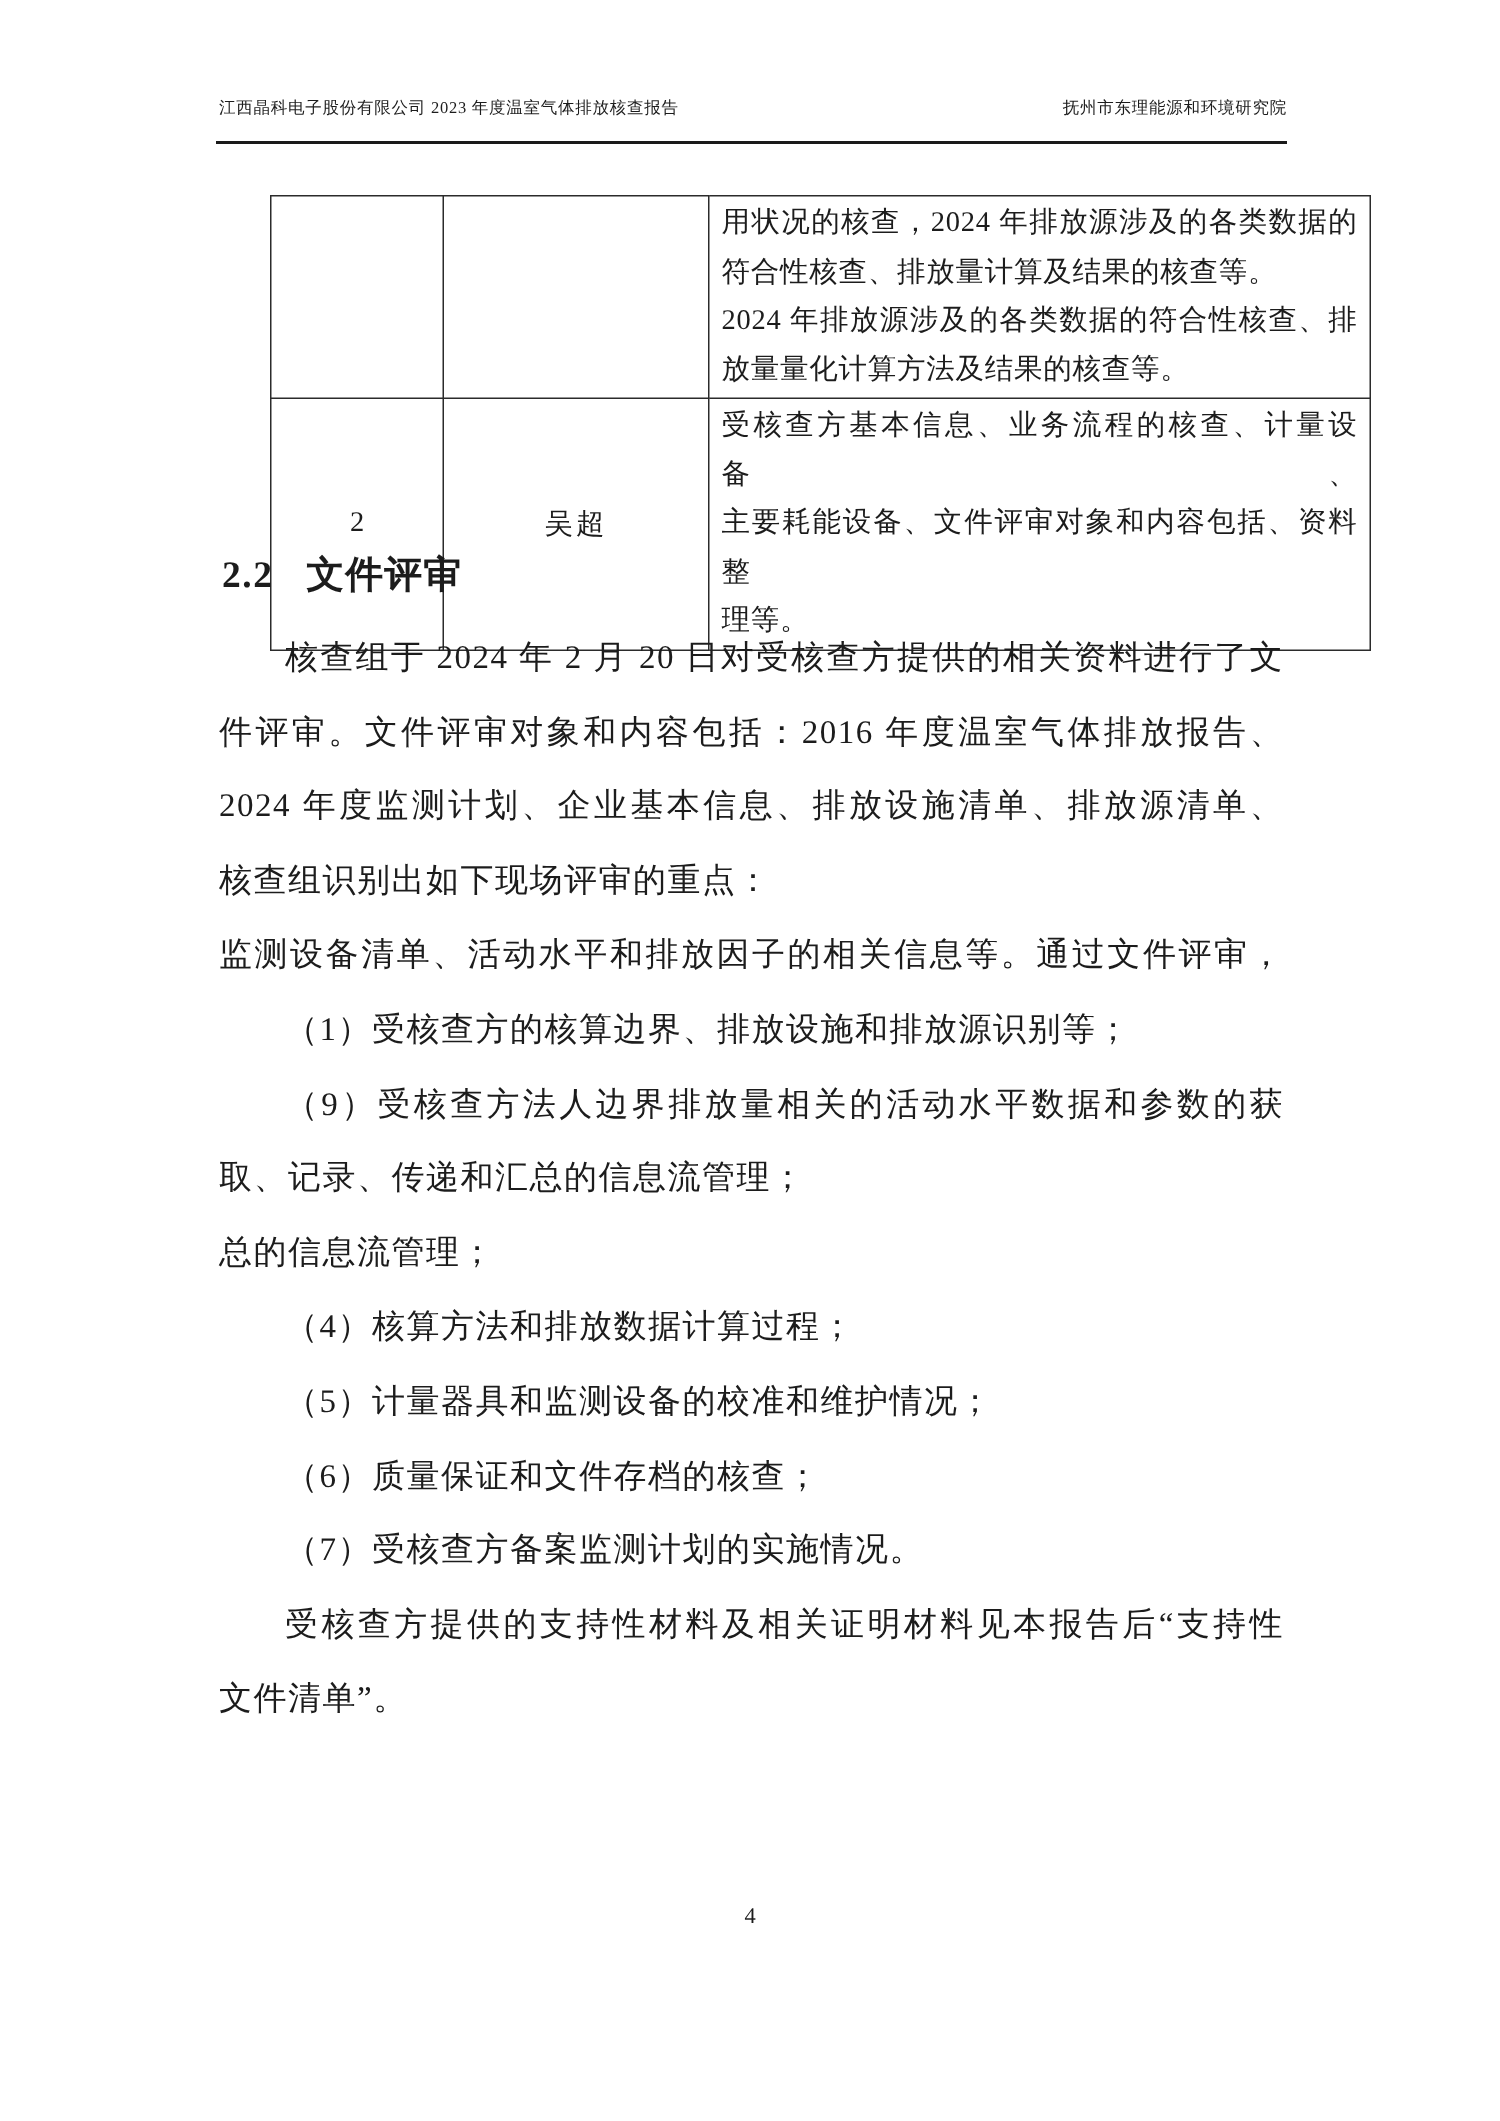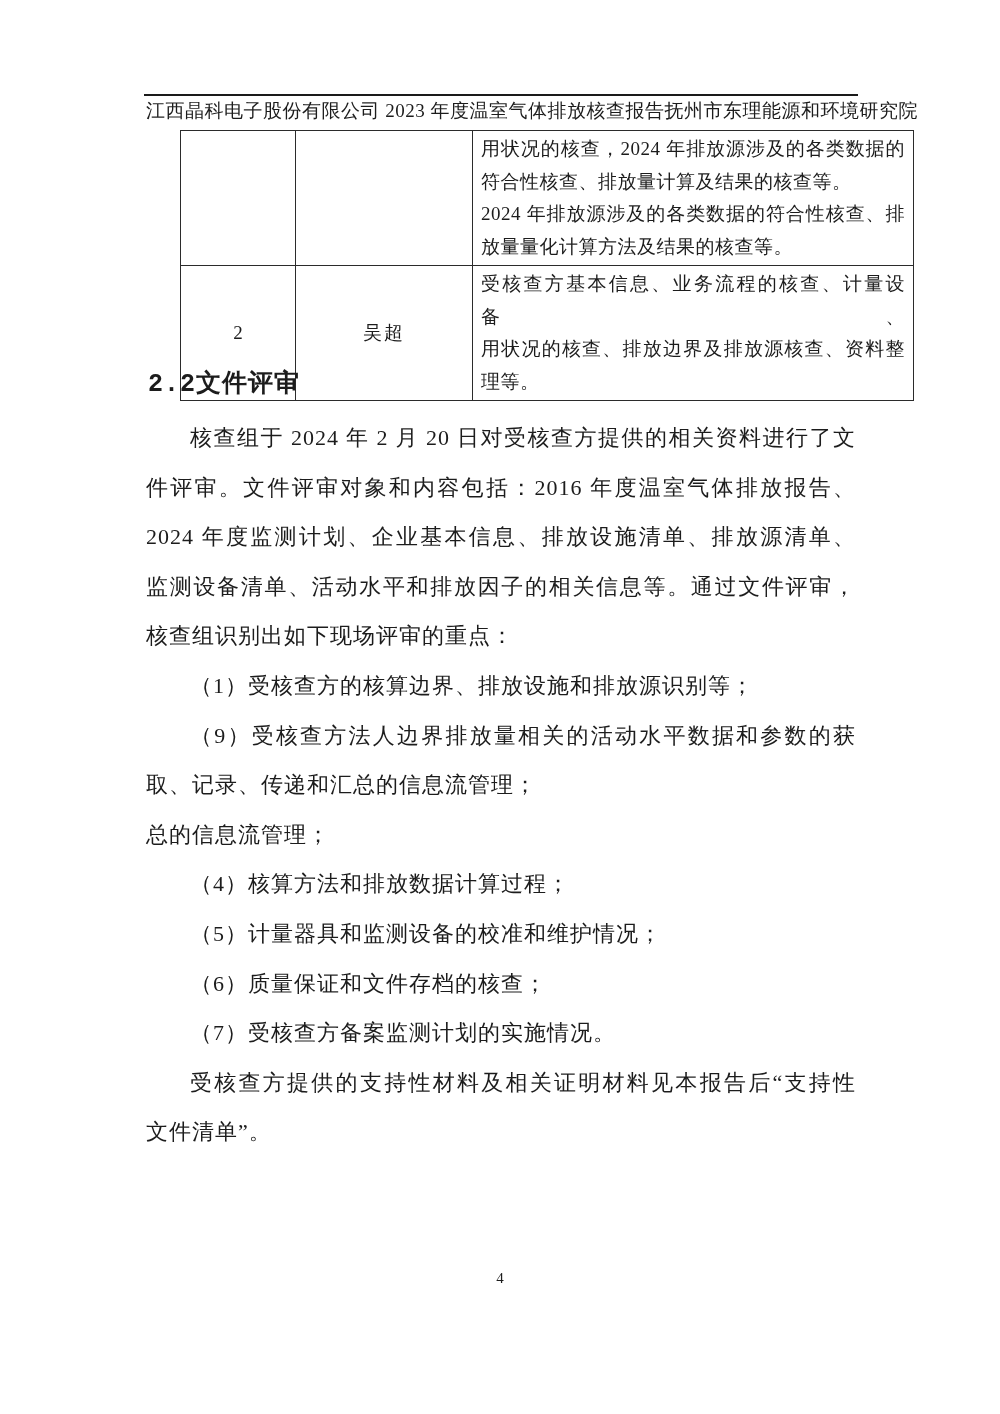--- a/index.html
+++ b/index.html
@@ -15,24 +15,23 @@
     overflow: hidden;
   }
   
   .hdr {
     position: absolute;
     top: 64px; left: 146px;
     width: 712px;
     display: flex;
     justify-content: space-between;
     align-items: baseline;
-    font-size: 19px;
+    font-size: 11px;
     letter-spacing: 0.5px;
     white-space: nowrap;
-    margin-top: 34px;
   }
   .hdr-rule {
     position: absolute;
     top: 94px; left: 144px;
     width: 714px;
     height: 0;
     border-top: 2px solid #1a1a1a;
   }
   
   .vtable {
@@ -61,22 +60,22 @@
   }
   .cline.fill { text-align-last: justify; white-space: normal; }
   
   .sec {
     position: absolute;
     top: 366px; left: 148px;
     font-size: 25px;
     font-weight: bold;
     letter-spacing: 1px;
   }
-  .sec .sec-no { font-family: Liberation Mono, monospace; }
-  .sec .sec-title { }
+  .sec .sec-no { font-family: Liberation Serif, serif; }
+  .sec .sec-title { margin-left: 22px; }
   
   .bodytext {
     position: absolute;
     top: 413px; left: 146px;
     width: 710px;
   }
   .bline {
     line-height: 49.6px;
     font-size: 22px;
     letter-spacing: 1px;
@@ -115,37 +114,37 @@
         <div class="cline">符合性核查、排放量计算及结果的核查等。</div>
         <div class="cline fill">2024 年排放源涉及的各类数据的符合性核查、排</div>
         <div class="cline">放量量化计算方法及结果的核查等。</div>
       </td>
     </tr>
     <tr class="r2">
       <td class="c-num">2</td>
       <td class="c-name">吴超</td>
       <td class="c-duty">
         <div class="cline fill">受核查方基本信息、业务流程的核查、计量设备、</div>
-        <div class="cline fill">用状况的核查、排放边界及排放源核查、资料整</div>
+        <div class="cline fill">主要耗能设备、文件评审对象和内容包括、资料整</div>
         <div class="cline">理等。</div>
       </td>
     </tr>
   </tbody>
     </table>
 
   <div class="sec">
     <span class="sec-no">2.2</span><span class="sec-title">文件评审</span>
   </div>
 
   <div class="bodytext">
     <div class="bline fill ind">核查组于 2024 年 2 月 20 日对受核查方提供的相关资料进行了文</div>
     <div class="bline fill">件评审。文件评审对象和内容包括：2016 年度温室气体排放报告、</div>
     <div class="bline fill">2024 年度监测计划、企业基本信息、排放设施清单、排放源清单、</div>
+    <div class="bline">核查组识别出如下现场评审的重点：</div>
     <div class="bline fill">监测设备清单、活动水平和排放因子的相关信息等。通过文件评审，</div>
-    <div class="bline">核查组识别出如下现场评审的重点：</div>
     <div class="bline ind">（1）受核查方的核算边界、排放设施和排放源识别等；</div>
     <div class="bline fill ind">（9）受核查方法人边界排放量相关的活动水平数据和参数的获</div>
     <div class="bline">取、记录、传递和汇总的信息流管理；</div>
     <div class="bline">总的信息流管理；</div>
     <div class="bline ind">（4）核算方法和排放数据计算过程；</div>
     <div class="bline ind">（5）计量器具和监测设备的校准和维护情况；</div>
     <div class="bline ind">（6）质量保证和文件存档的核查；</div>
     <div class="bline ind">（7）受核查方备案监测计划的实施情况。</div>
     <div class="bline fill ind">受核查方提供的支持性材料及相关证明材料见本报告后“支持性</div>
     <div class="bline">文件清单”。</div>

